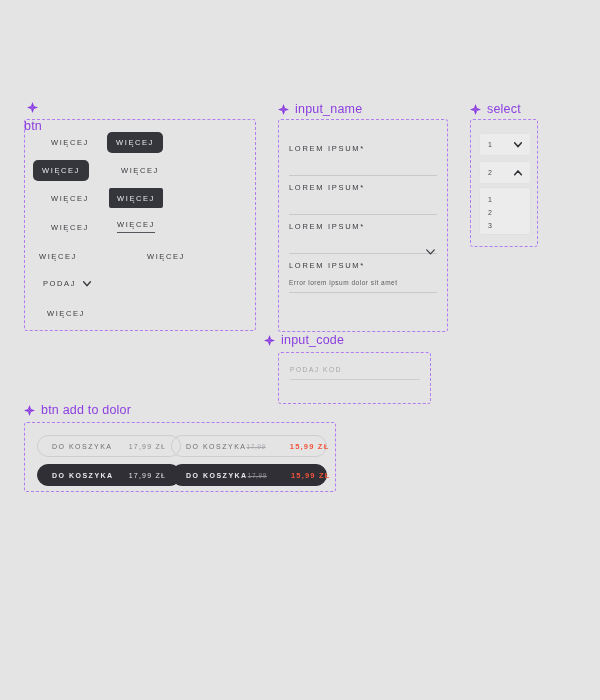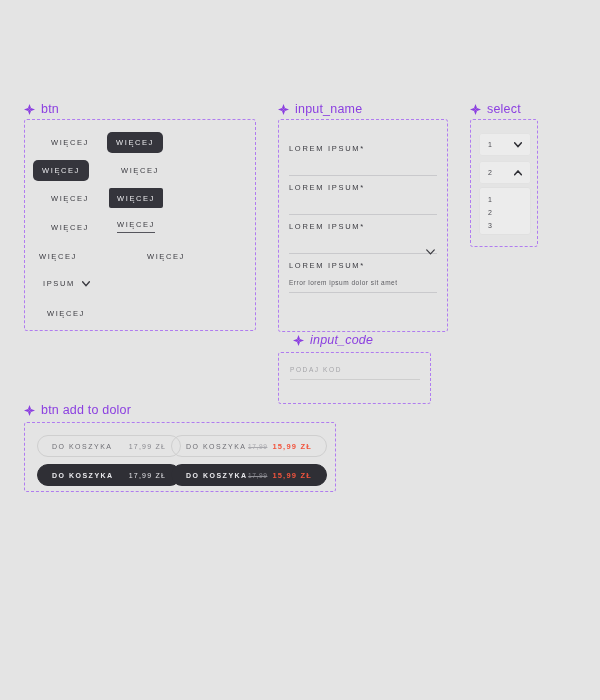--- a/index.html
+++ b/index.html
@@ -199,41 +199,41 @@
   .cart-btn.light {
     background: transparent;
     border: 1px solid #cfcfcf;
     color: #6e6e74;
   }
   .cart-btn.dark {
     background: #2f2f35;
     border: 1px solid #2f2f35;
     color: #e9e9ec;
   }
-  .cart-price { display: flex; align-items: center; gap: 5px; }
+  .cart-price { display: flex; align-items: center; gap: 24px; }
   .price-old {
     text-decoration: line-through;
     font-size: 6.5px;
     letter-spacing: .6px;
   }
   .cart-btn.light .price-old { color: #a9a9ae; }
   .cart-btn.dark .price-old { color: #8e8e94; }
   .price-new { color: #f2543d; font-size: 7.5px; letter-spacing: 1.2px; font-weight: bold; }
   .price-plain { font-size: 7px; letter-spacing: 1.2px; }
   .cart-btn.light .price-plain { color: #86868c; }
   .cart-btn.dark .price-plain { color: #e3e3e6; }
   .cart-label { font-weight: bold; }
   .cart-btn.light .cart-label { font-weight: normal; }
 </style>
 </head>
 <body>
 
 <div class="stage">
 
-  <div class="sec-head" style="left:24px; top:102px;">
+  <div class="sec-head" style="left:24px; top:102px;flex-direction:column;">
     <span class="diamond-icon">
       <svg viewBox="0 0 11 11" width="11" height="11">
         <path d="M5.5 0 L7 4 L5.5 5.5 L4 4 Z" fill="#8b3fe0"></path>
         <path d="M11 5.5 L7 7 L5.5 5.5 L7 4 Z" fill="#8b3fe0"></path>
         <path d="M5.5 11 L4 7 L5.5 5.5 L7 7 Z" fill="#8b3fe0"></path>
         <path d="M0 5.5 L4 4 L5.5 5.5 L4 7 Z" fill="#8b3fe0"></path>
       </svg>
     </span>
     <span>btn</span>
   </div>
@@ -249,21 +249,21 @@
     <button class="btn-ghost" style="left:26px; top:74px;">WIĘCEJ</button>
     <button class="btn-solid sq" style="left:84px; top:68px; width:54px; height:20px;">WIĘCEJ</button>
 
     <button class="btn-ghost" style="left:26px; top:103px;">WIĘCEJ</button>
     <button class="btn-ghost underlined" style="left:92px; top:100px;">WIĘCEJ</button>
 
     <button class="btn-ghost" style="left:14px; top:132px;">WIĘCEJ</button>
     <button class="btn-ghost" style="left:122px; top:132px;">WIĘCEJ</button>
 
     <button class="btn-menu" style="left:18px; top:159px;">
-      <span>IPSUM</span>
+      <span>PODAJ</span>
       <span class="chev">
         <svg viewBox="0 0 8 6" width="8" height="6">
             <path d="M0.6 0.8 L4 4.6 L7.4 0.8" fill="none" stroke="#3a3a40" stroke-width="1.4" stroke-linecap="round"></path>
           </svg>
       </span>
     </button>
 
     <button class="btn-ghost" style="left:22px; top:189px;">WIĘCEJ</button>
   </div>
 
@@ -302,21 +302,21 @@
     </div>
 
     <div class="field" style="left:10px; top:129px; width:148px;">
       <span class="field-label">LOREM IPSUM*</span>
       <input class="field-line" type="text" placeholder="" style="">
     </div>
 
     <div class="err-text" style="left:10px; top:159px;">Error lorem ipsum dolor sit amet</div>
   </div>
 
-  <div class="sec-head" style="left:293px; top:333px;font-style:italic;">
+  <div class="sec-head" style="left:264px; top:333px;">
     <span class="diamond-icon">
       <svg viewBox="0 0 11 11" width="11" height="11">
         <path d="M5.5 0 L7 4 L5.5 5.5 L4 4 Z" fill="#8b3fe0"></path>
         <path d="M11 5.5 L7 7 L5.5 5.5 L7 4 Z" fill="#8b3fe0"></path>
         <path d="M5.5 11 L4 7 L5.5 5.5 L7 7 Z" fill="#8b3fe0"></path>
         <path d="M0 5.5 L4 4 L5.5 5.5 L4 7 Z" fill="#8b3fe0"></path>
       </svg>
     </span>
     <span>input_code</span>
   </div>

